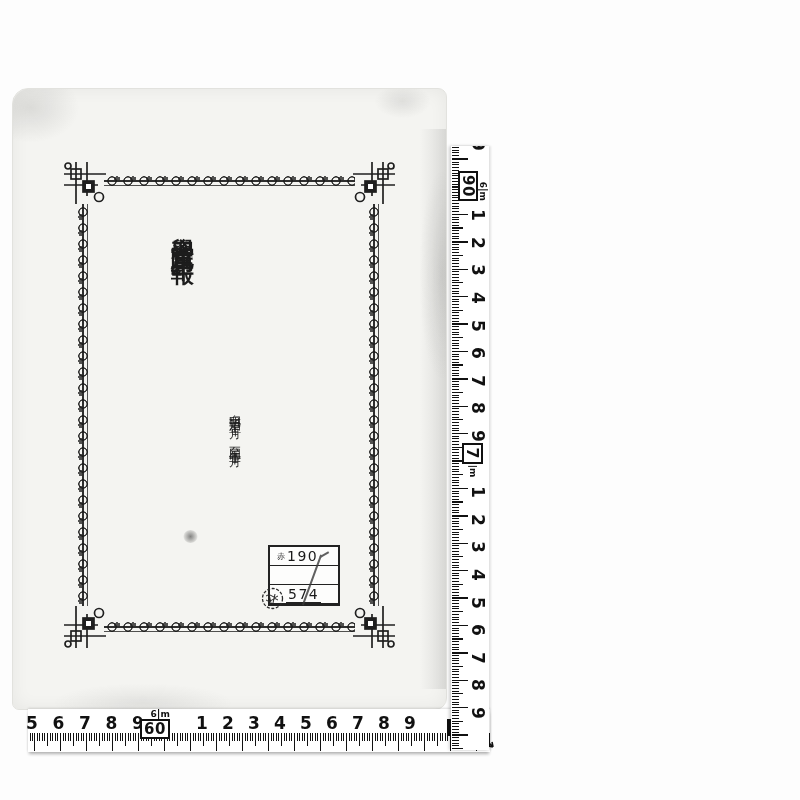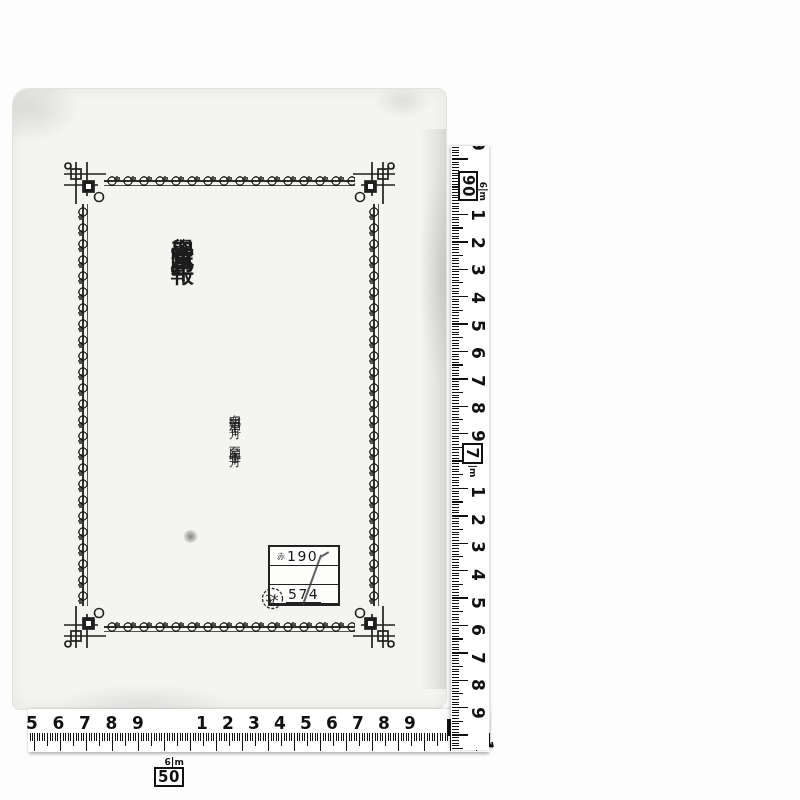--- a/index.html
+++ b/index.html
@@ -270,26 +270,26 @@
     <div class="ticks th-cm"></div>
 
     <div class="h-digits" style="left:-8px;width:130px;">
         <span class="digit">5</span>
         <span class="digit">6</span>
         <span class="digit">7</span>
         <span class="digit">8</span>
         <span class="digit">9</span>
       </div>
 
-    <div style="position:absolute;left:126px;top:0;margin-top:48px;">
+    <div style="position:absolute;left:112px;top:0;">
       <div class="dm-label">
         <div class="dm-top">
           <span>6</span><span class="bar">|</span><span>m</span>
         </div>
-        <div class="dm-box">50</div>
+        <div class="dm-box">60</div>
       </div>
     </div>
 
     <div class="h-digits" style="left:162px;width:232px;">
         <span class="digit">1</span>
         <span class="digit">2</span>
         <span class="digit">3</span>
         <span class="digit">4</span>
         <span class="digit">5</span>
         <span class="digit">6</span>

